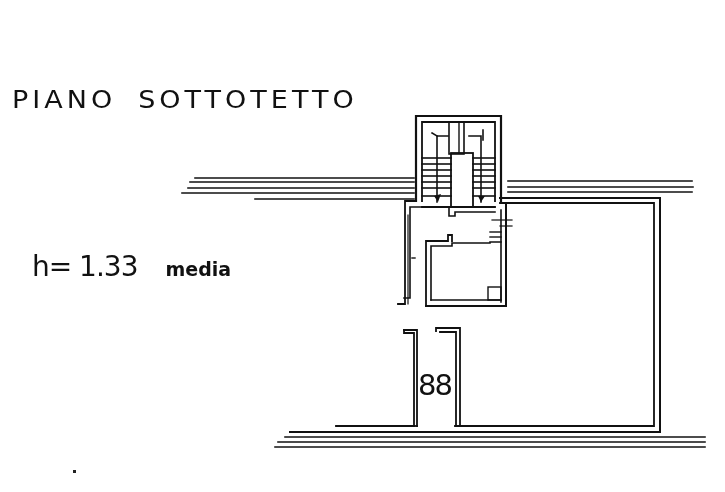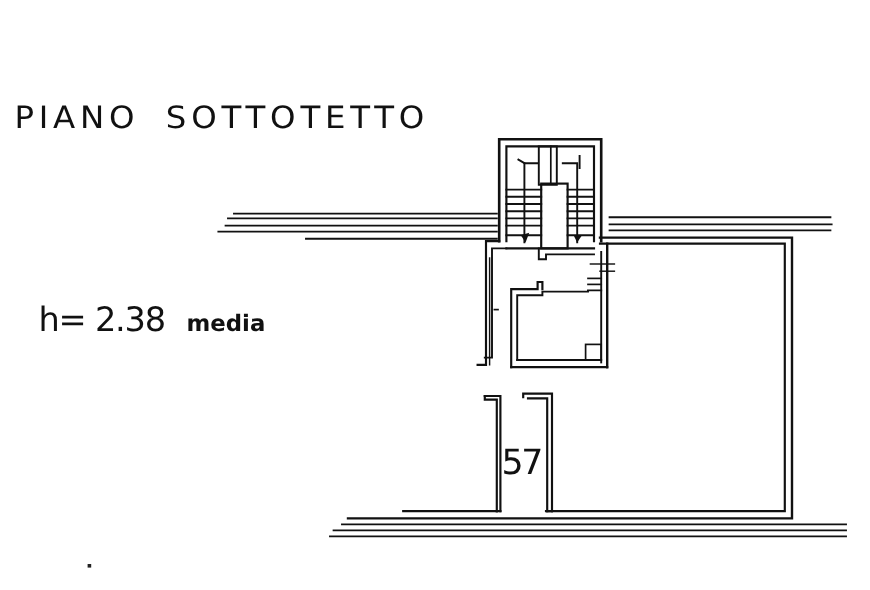--- a/index.html
+++ b/index.html
@@ -23,21 +23,21 @@
     .title .w2 { margin-left: 22px; }
     .height-label {
       left: 32px; top: 240px;
       font-size: 28px;
       letter-spacing: -1px;
     }
     .height-label .unit {
       font-size: 19px;
       font-weight: bold;
       letter-spacing: 0px;
-      margin-left: 18px;
+      margin-left: 28px;
     }
     .room-number {
       left: 418px; top: 358px;
       font-size: 29px;
       letter-spacing: -2px;
     }
   </style>
 </head>
 <body>
 
@@ -148,18 +148,18 @@
     </g>
 
     <rect x="73" y="460" width="3" height="3" fill="#222"></rect>
   </svg>
 
   <div class="hand title">
     <span>PIANO</span><span class="w2">SOTTOTETTO</span>
   </div>
 
   <div class="hand height-label">
-    <span>h= 2.38</span><span class="unit">media</span>
+    <span>h= 1.33</span><span class="unit">media</span>
   </div>
 
-  <div class="hand room-number">57</div>
+  <div class="hand room-number">88</div>
 
 </div>
 
 </body></html>

